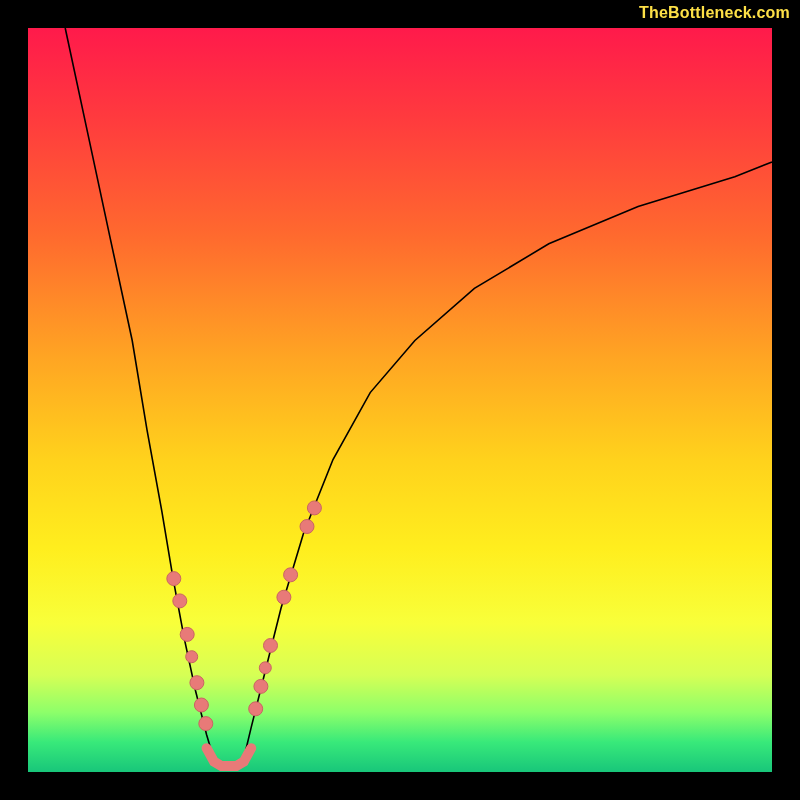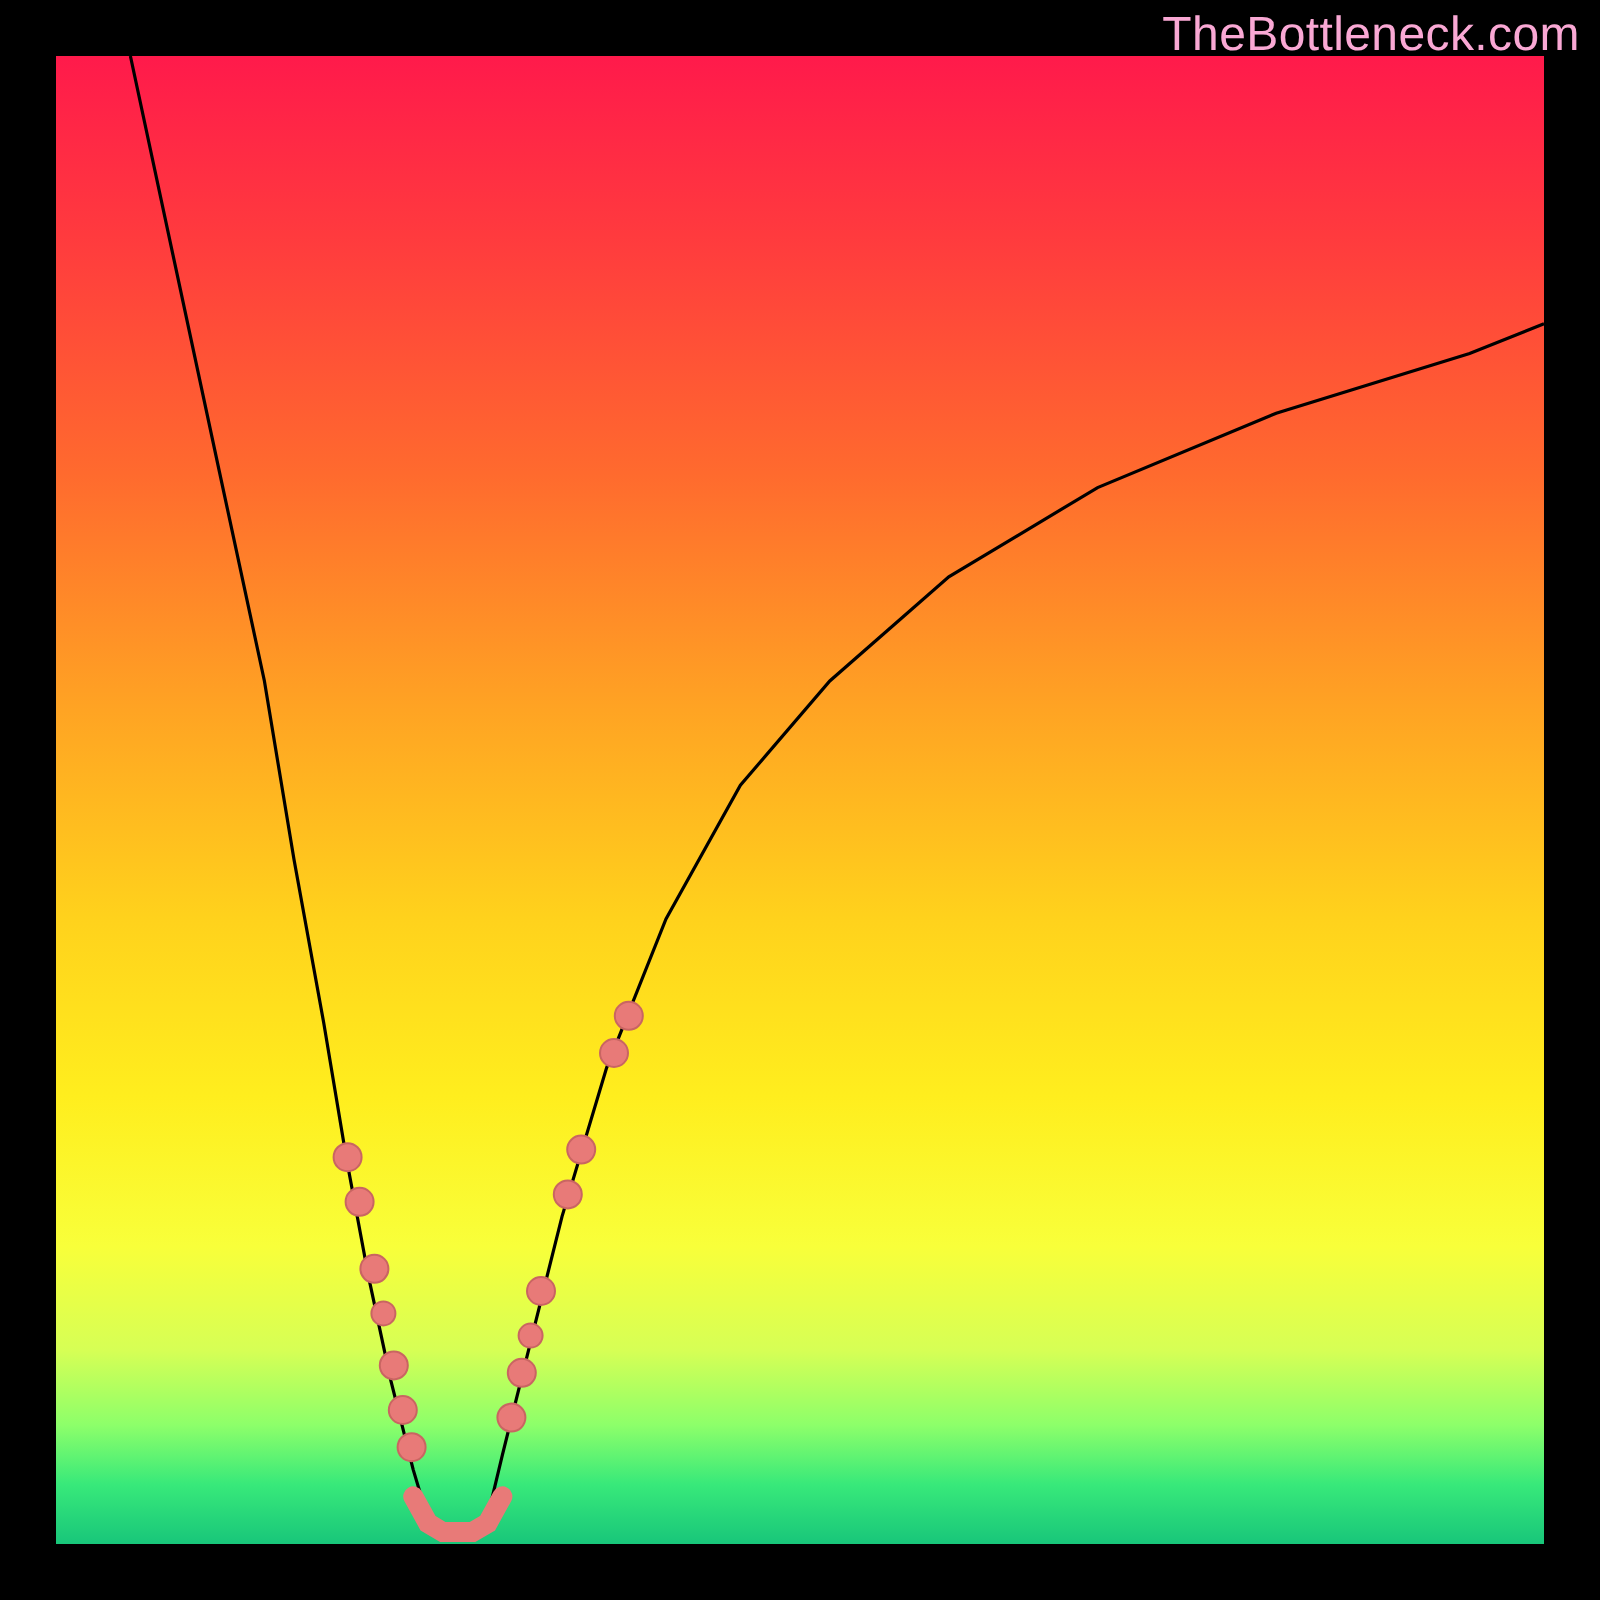--- a/index.html
+++ b/index.html
@@ -10,21 +10,21 @@
           #ff3a3e 12%,
           #ff6a2e 28%,
           #ffa423 44%,
           #ffd21c 58%,
           #ffee1e 70%,
           #f8ff3a 80%,
           #d6ff55 87%,
           #8dff6a 92%,
           #38e97a 96%,
           #18c67a 100%)}
-  .watermark{position:absolute;top:4px;right:10px;color:#f9a8d4;font-size:24px;font-weight:400;letter-spacing:.2px}
+  .watermark{position:absolute;top:4px;right:10px;color:#fde047;font-size:16px;font-weight:700;letter-spacing:.2px}
   svg{position:absolute;left:28px;top:28px;width:744px;height:744px;overflow:visible}
   .curve{fill:none;stroke:#000;stroke-width:1.6}
   .dot{fill:#e87a78;stroke:#c96562;stroke-width:1}
   .ucurve{fill:none;stroke:#e87a78;stroke-width:10;stroke-linecap:round}
 </style>
 </head>
 <body>
 
 <div class="frame">
   <div class="plot"></div>

